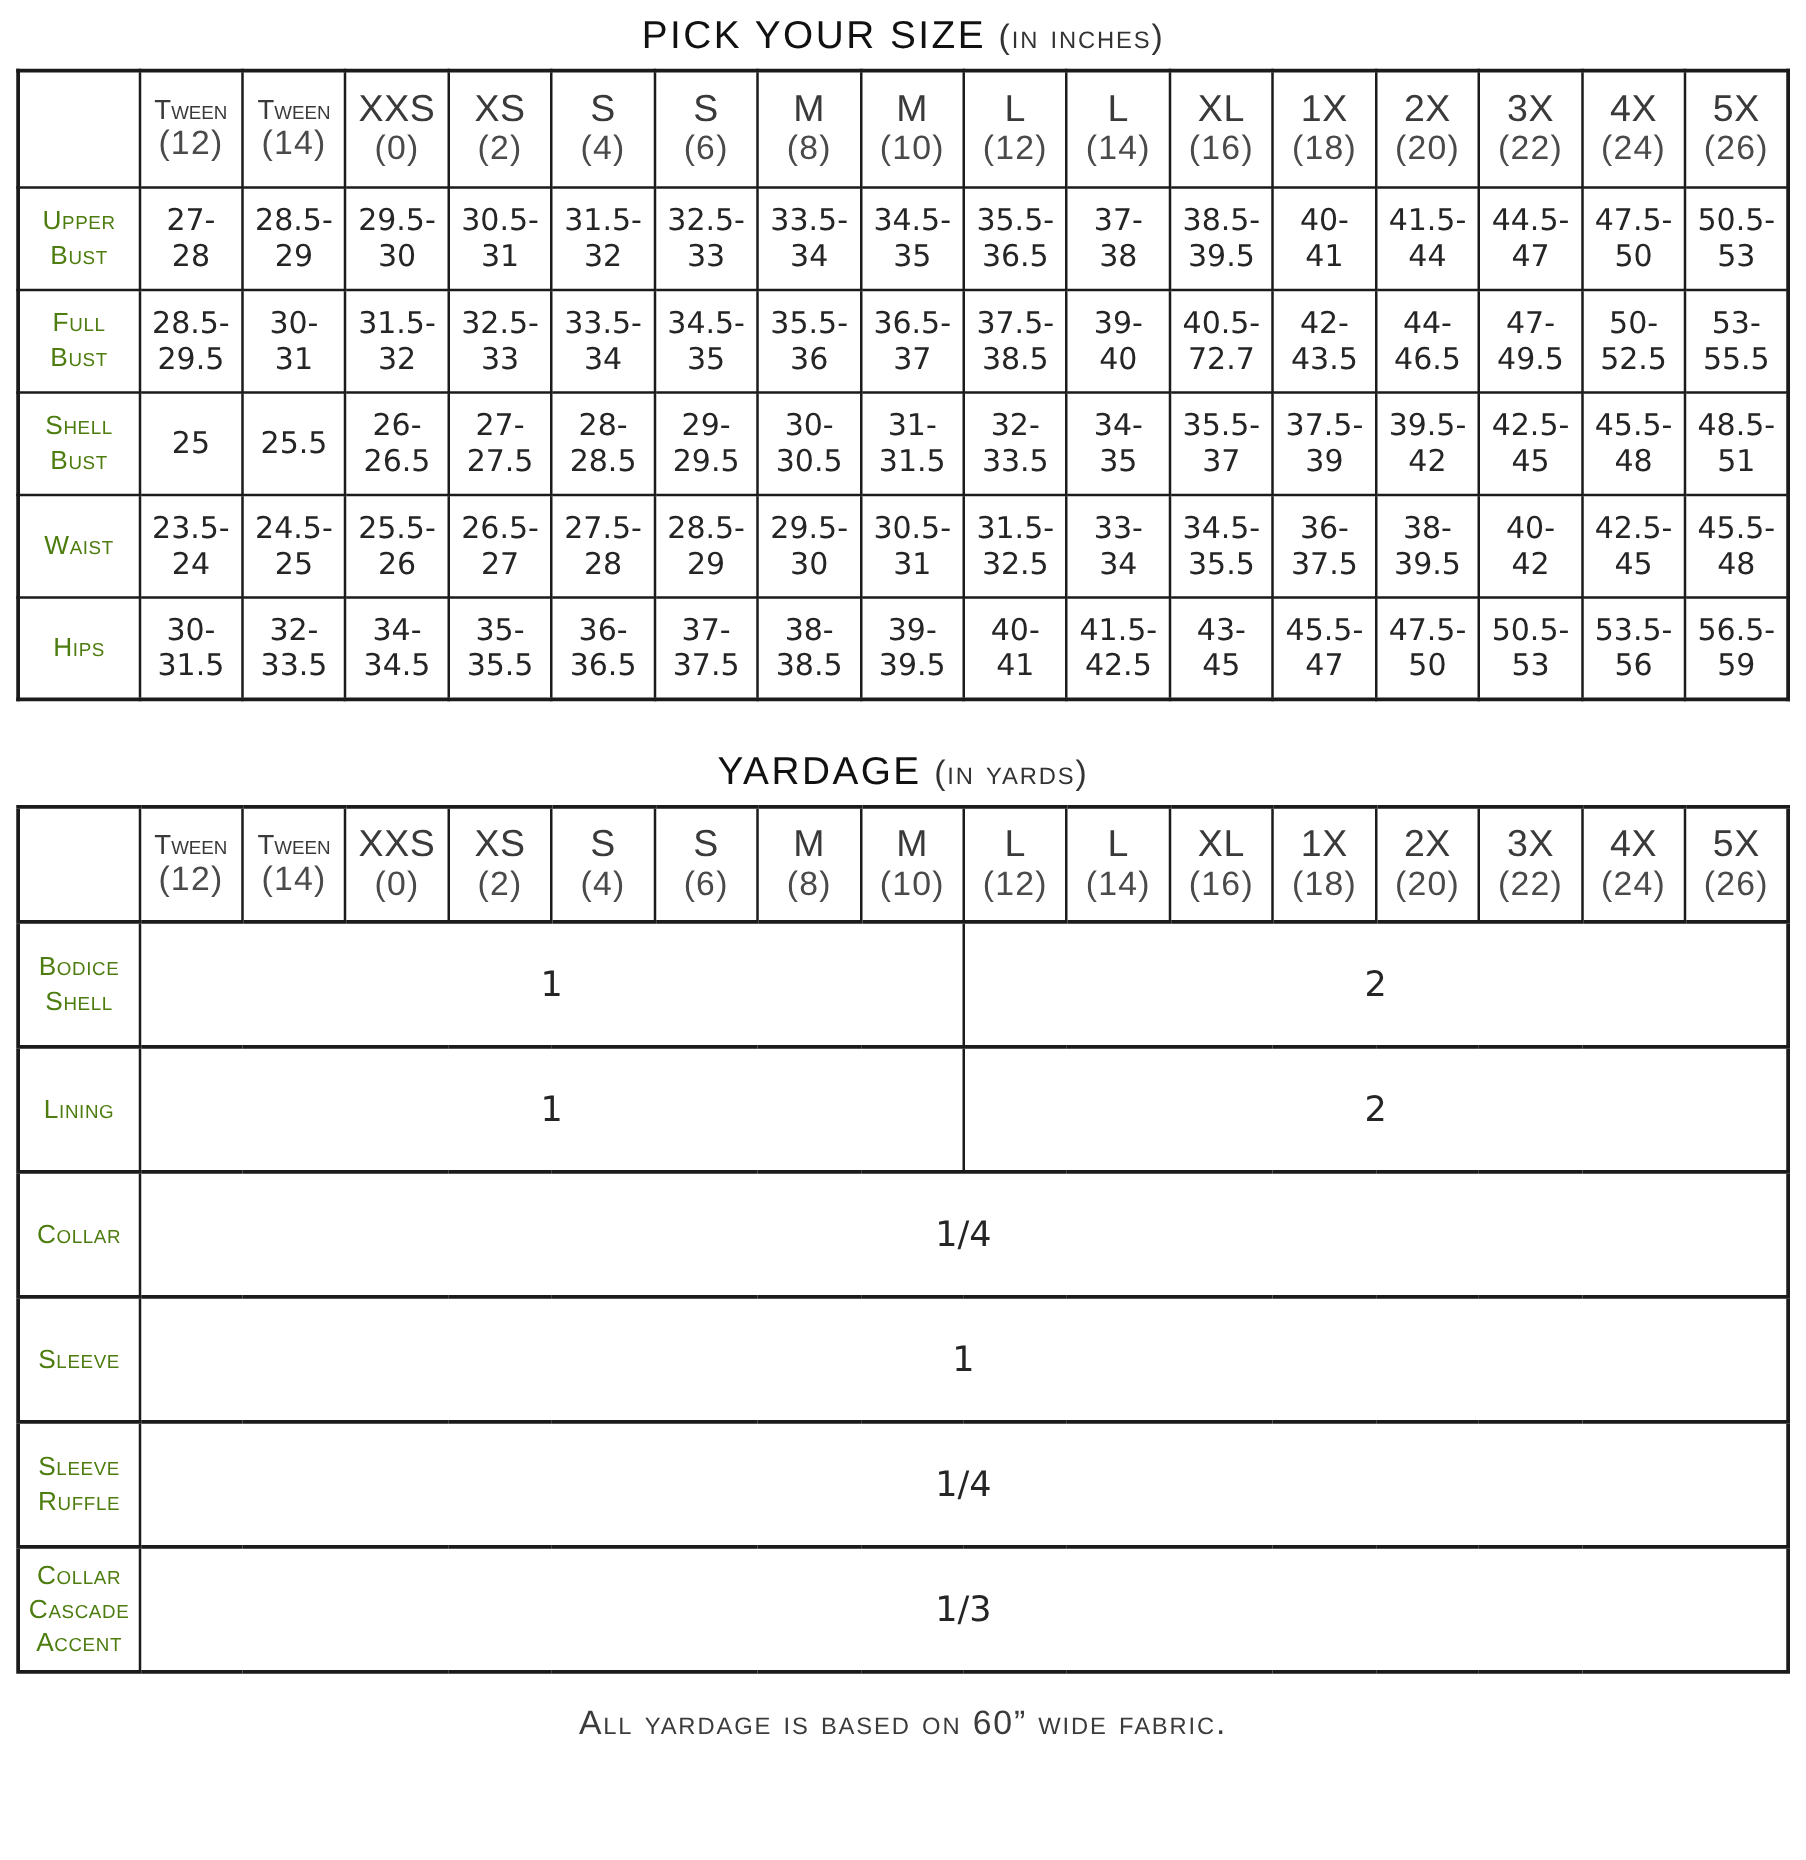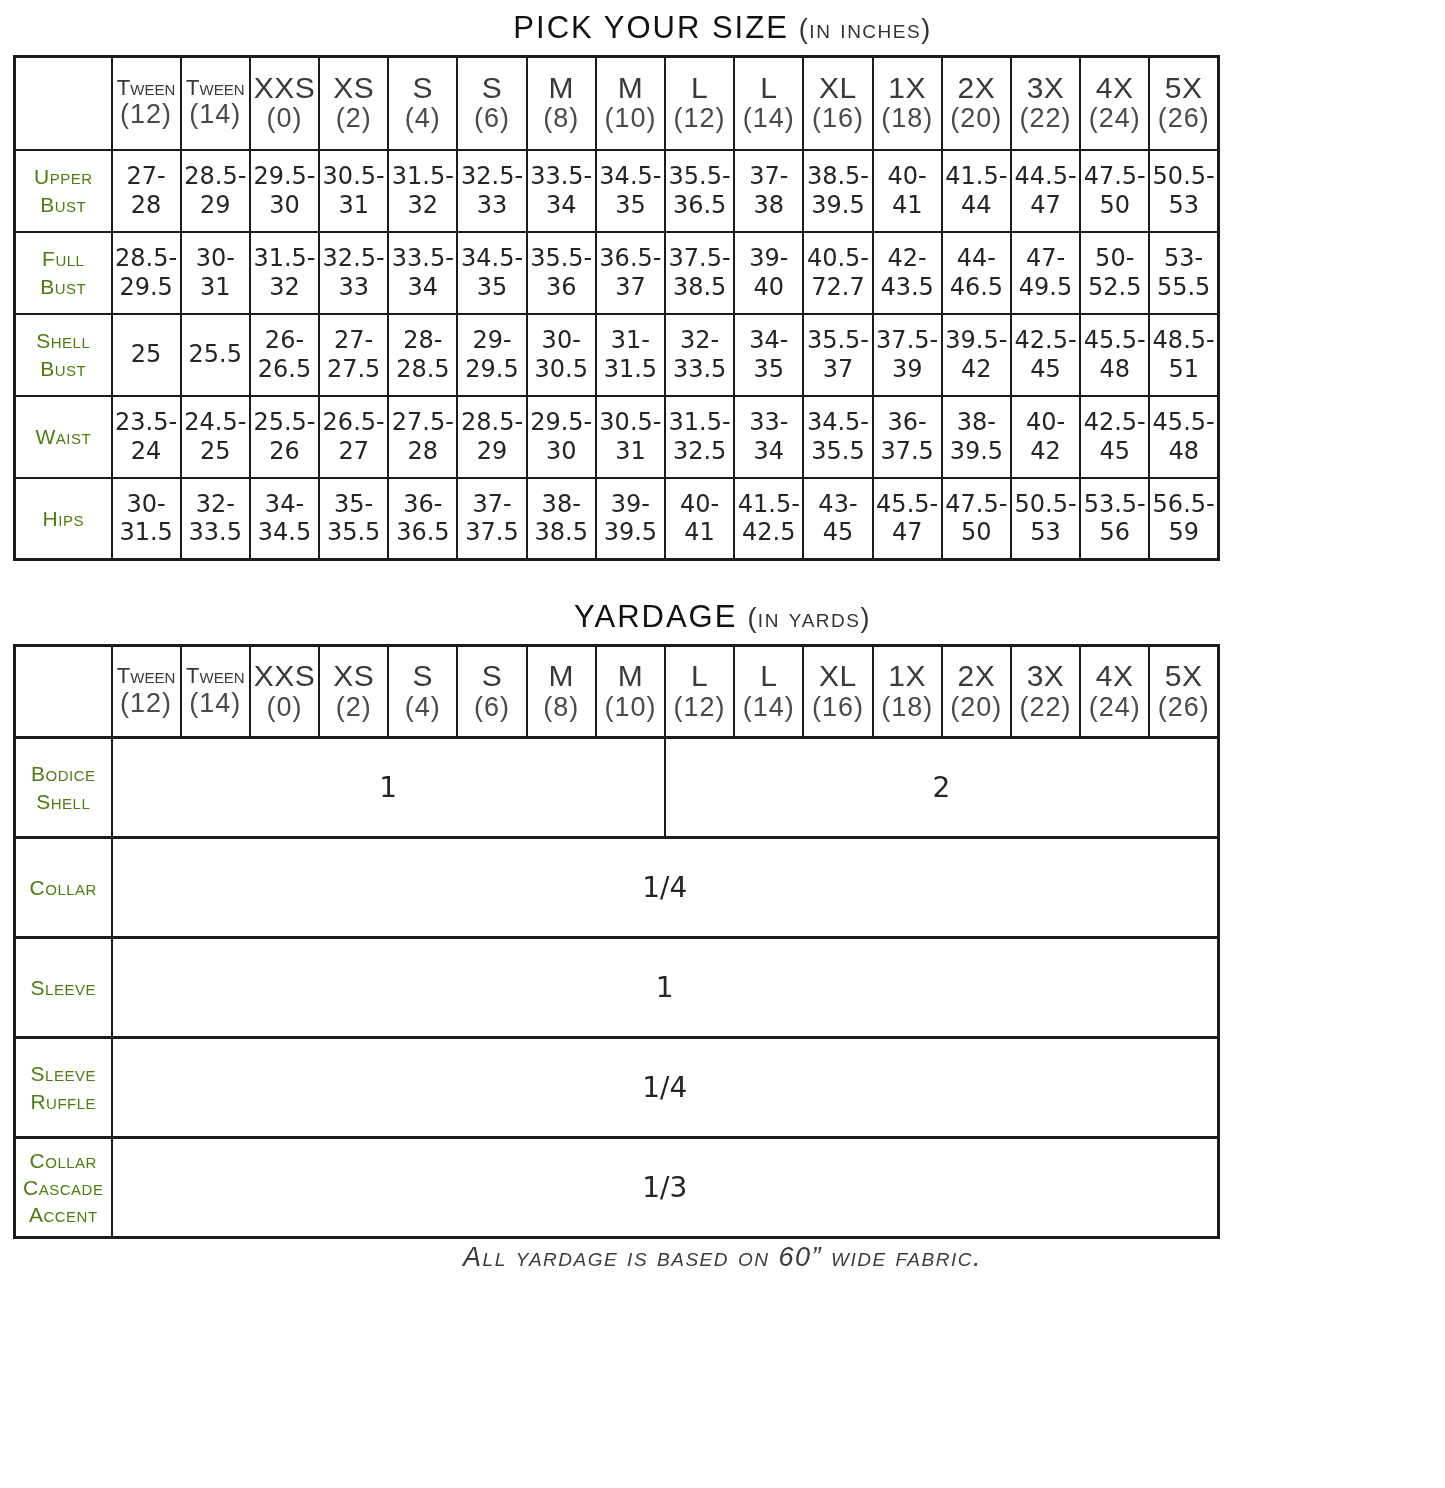--- a/index.html
+++ b/index.html
@@ -12,21 +12,21 @@
   .sheet{padding:6px 13px 0 13px;}
 
   .chart-title{text-align:center;margin:4px 0 9px 0;}
   .t-main{font-size:31px;font-weight:400;letter-spacing:2px;color:#111111;text-transform:uppercase;}
   .t-unit{font-size:27px;font-weight:400;font-variant:small-caps;letter-spacing:1.5px;color:#333333;margin-left:10px;}
   .yardage-title{margin-top:38px;}
 
   table{
     border-collapse:collapse;
     table-layout:fixed;
-    width:1207px;
+    width:1419px;
     border:3px solid #1b1b1b;
   }
   th,td{
     border:2px solid #1b1b1b;
     padding:0 2px;
     text-align:center;
     vertical-align:middle;
     white-space:pre-line;
     overflow:hidden;
   }
@@ -65,22 +65,21 @@
   .yardage-table thead tr{height:92px;}
   .yardage-table tbody tr{height:100px;}
   .yardage-table td{
     font-family:"DejaVu Sans",sans-serif;
     font-size:28px;
     color:#252525;
   }
 
   .footer-note{
     text-align:center;
-    margin-top:3px;
-    font-style:italic;
+    margin-top:24px;
     font-variant:small-caps;
     font-size:27px;
     letter-spacing:1.5px;
     color:#3b3b3b;
   }
 </style>
 </head>
 <body>
 
 <div class="sheet">
@@ -356,20 +355,25 @@
         </tr>
       </thead>
       <tbody>
         <tr>
           <th class="row-label">Bodice
 Shell</th>
           <td class="yardage-cell" colspan="8">1</td>
           <td class="yardage-cell" colspan="8">2</td>
         </tr>
         <tr>
+          <th class="row-label">Lining</th>
+          <td class="yardage-cell" colspan="8">1</td>
+          <td class="yardage-cell" colspan="8">2</td>
+        </tr>
+        <tr>
           <th class="row-label">Collar</th>
           <td class="yardage-cell" colspan="16">1/4</td>
         </tr>
         <tr>
           <th class="row-label">Sleeve</th>
           <td class="yardage-cell" colspan="16">1</td>
         </tr>
         <tr>
           <th class="row-label">Sleeve
 Ruffle</th>

